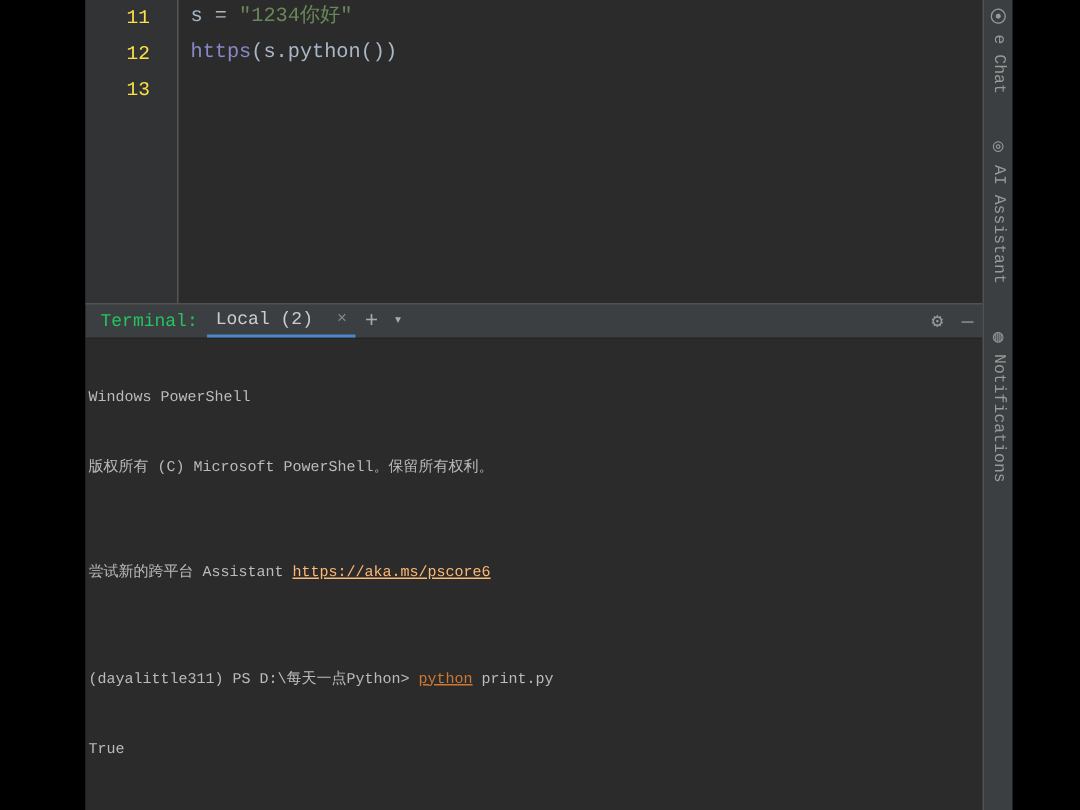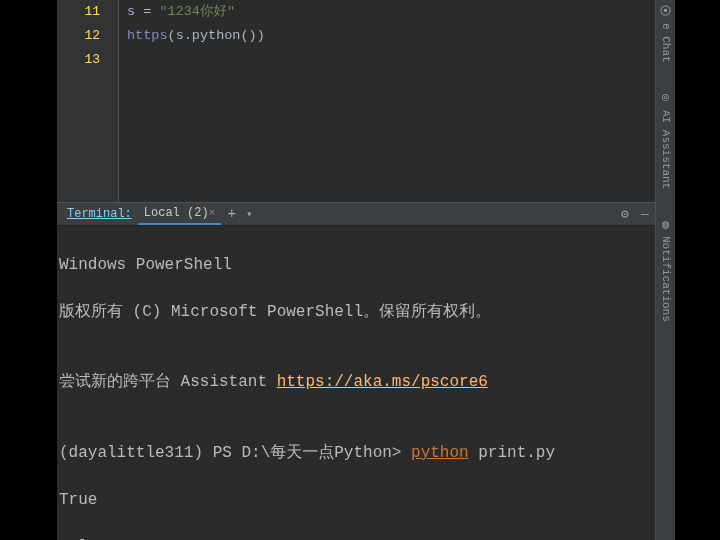--- a/index.html
+++ b/index.html
@@ -56,46 +56,46 @@
     height: 24px;
     background: #3c3f41;
     display: flex;
     align-items: center;
     font-size: 12px;
     color: #bbb;
     padding-left: 4px;
     border-top: 1px solid #515151;
     border-bottom: 1px solid #242424;
   }
-  .term-label { padding: 0 6px; color: #7dd3fc; text-decoration: underline; }
+  .term-label { padding: 0 6px; color: #22c55e; }
   .tab {
     padding: 3px 6px;
     color: #ccc;
     display: flex;
     align-items: center;
-    gap: 0;
+    gap: 16px;
     position: relative;
   }
   .tab.active { border-bottom: 2px solid #4a88c7; }
   .tab-close { color: #888; font-size: 11px; cursor: pointer; }
   .header-spacer { flex: 1; }
   .header-icon {
     width: 20px;
     text-align: center;
     color: #999;
     cursor: pointer;
     font-size: 13px;
   }
   .add-btn { font-size: 15px; color: #aaa; padding: 0 6px; cursor:pointer;}
   .chev { font-size: 10px; color:#aaa; padding:0 4px; cursor:pointer;}
   .terminal-body {
     flex: 1;
     background: #2b2b2b;
     padding: 4px 2px;
-    font-size: 16px;
+    font-size: 10px;
     line-height: 23.5px;
     color: #bbbbbb;
     overflow: hidden;
     white-space: pre;
   }
   .term-line { white-space: pre; }
   .ps-link { color: #fdba74; text-decoration: underline; }
   .py-cmd { color: #cc7832; text-decoration: underline; }
   .right-rail {
     position: absolute;

